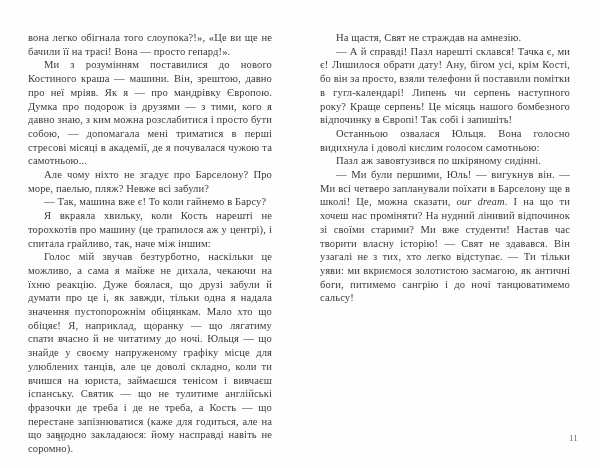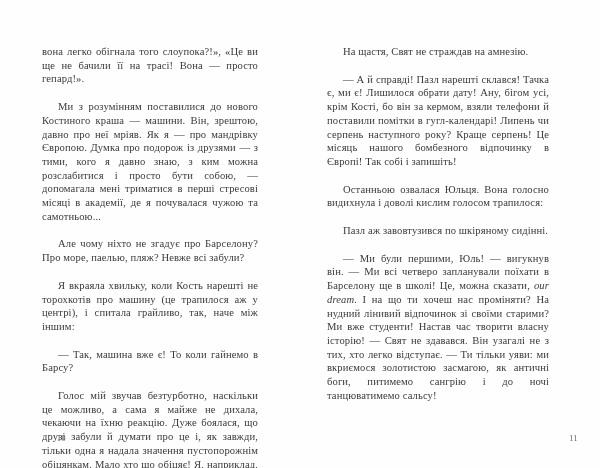--- a/index.html
+++ b/index.html
@@ -20,23 +20,23 @@
     position: absolute;
     top: 31px;
     font-size: 10.6px;
     line-height: 13.7px;
     text-align: justify;
     letter-spacing: 0.1px;
     hyphens: auto;
     -webkit-hyphens: auto;
   }
   .text-block.left  { left: 28px;  width: 244px; }
-  .text-block.right { left: 313px; width: 250px; }
+  .text-block.right { left: 320px; width: 250px; }
   .para {
-    margin: 14px;
+    margin: 0;
     padding: 0;
   }
   .para.indent { text-indent: 16px; }
   .para i { font-style: italic; }
   .page-number {
     position: absolute;
     top: 434px;
     font-size: 8px;
     line-height: 10px;
     color: #5c5c5c;
@@ -48,31 +48,31 @@
 </head>
 <body>
 
 <div class="spread">
 
   <section>
     <div class="text-block left">
         <p class="para">вона легко обігнала того слоупока?!», «Це ви ще не бачили її на трасі! Вона — просто гепард!».</p>
         <p class="para indent">Ми з розумінням поставилися до нового Костиного краша — машини. Він, зрештою, давно про неї мріяв. Як я — про мандрівку Європою. Думка про подорож із друзями — з тими, кого я давно знаю, з ким можна розслабитися і просто бути собою, — допомагала мені триматися в перші стресові місяці в академії, де я почувалася чужою та самотньою...</p>
         <p class="para indent">Але чому ніхто не згадує про Барселону? Про море, паелью, пляж? Невже всі забули?</p>
+        <p class="para indent">— Так, машина вже є! То коли гайнемо в Барсу?</p>
         <p class="para indent">Я вкраяла хвильку, коли Кость нарешті не торохкотів про машину (це трапилося аж у центрі), і спитала грайливо, так, наче між іншим:</p>
-        <p class="para indent">— Так, машина вже є! То коли гайнемо в Барсу?</p>
         <p class="para indent">Голос мій звучав безтурботно, наскільки це можливо, а сама я майже не дихала, чекаючи на їхню реакцію. Дуже боялася, що друзі забули й думати про це і, як завжди, тільки одна я надала значення пустопорожнім обіцянкам. Мало хто що обіцяє! Я, наприклад, щоранку — що лягатиму спати вчасно й не читатиму до ночі. Юльця — що знайде у своєму напруженому графіку місце для улюблених танців, але це доволі складно, коли ти вчишся на юриста, займаєшся тенісом і вивчаєш іспанську. Святик — що не тулитиме англійські фразочки де треба і де не треба, а Кость — що перестане запізнюватися (каже для годиться, але на що завгодно закладаюся: йому насправді навіть не соромно).</p>
       </div>
     <div class="page-number left">10</div>
   </section>
 
   <section>
     <div class="text-block right">
         <p class="para indent">На щастя, Свят не страждав на амнезію.</p>
-        <p class="para indent">— А й справді! Пазл нарешті склався! Тачка є, ми є! Лишилося обрати дату! Ану, бігом усі, крім Кості, бо він за кермом, взяли телефони й поставили помітки в гугл-календарі! Липень чи серпень наступного року? Краще серпень! Це місяць нашого бомбезного відпочинку в Європі! Так собі і запишіть!</p>
-        <p class="para indent">Останньою озвалася Юльця. Вона голосно видихнула і доволі кислим голосом трапилося:</p>
+        <p class="para indent">— А й справді! Пазл нарешті склався! Тачка є, ми є! Лишилося обрати дату! Ану, бігом усі, крім Кості, бо він за просто, взяли телефони й поставили помітки в гугл-календарі! Липень чи серпень наступного року? Краще серпень! Це місяць нашого бомбезного відпочинку в Європі! Так собі і запишіть!</p>
+        <p class="para indent">Останньою озвалася Юльця. Вона голосно видихнула і доволі кислим голосом самотньою:</p>
         <p class="para indent">Пазл аж завовтузився по шкіряному сидінні.</p>
         <p class="para indent"><span>— Ми були першими, Юль! — вигукнув він. — Ми всі четверо запланували поїхати в Барселону ще в школі! Це, можна сказати, </span><i>our dream</i><span>. І на що ти хочеш нас проміняти? На нудний лінивий відпочинок зі своїми старими? Ми вже студенти! Настав час творити власну історію! — Свят не здавався. Він узагалі не з тих, хто легко відступає. — Ти тільки уяви: ми вкриємося золотистою засмагою, як античні боги, питимемо сангрію і до ночі танцюватимемо сальсу!</span></p>
       </div>
     <div class="page-number right">11</div>
   </section>
 
 </div>
 
 </body></html>

